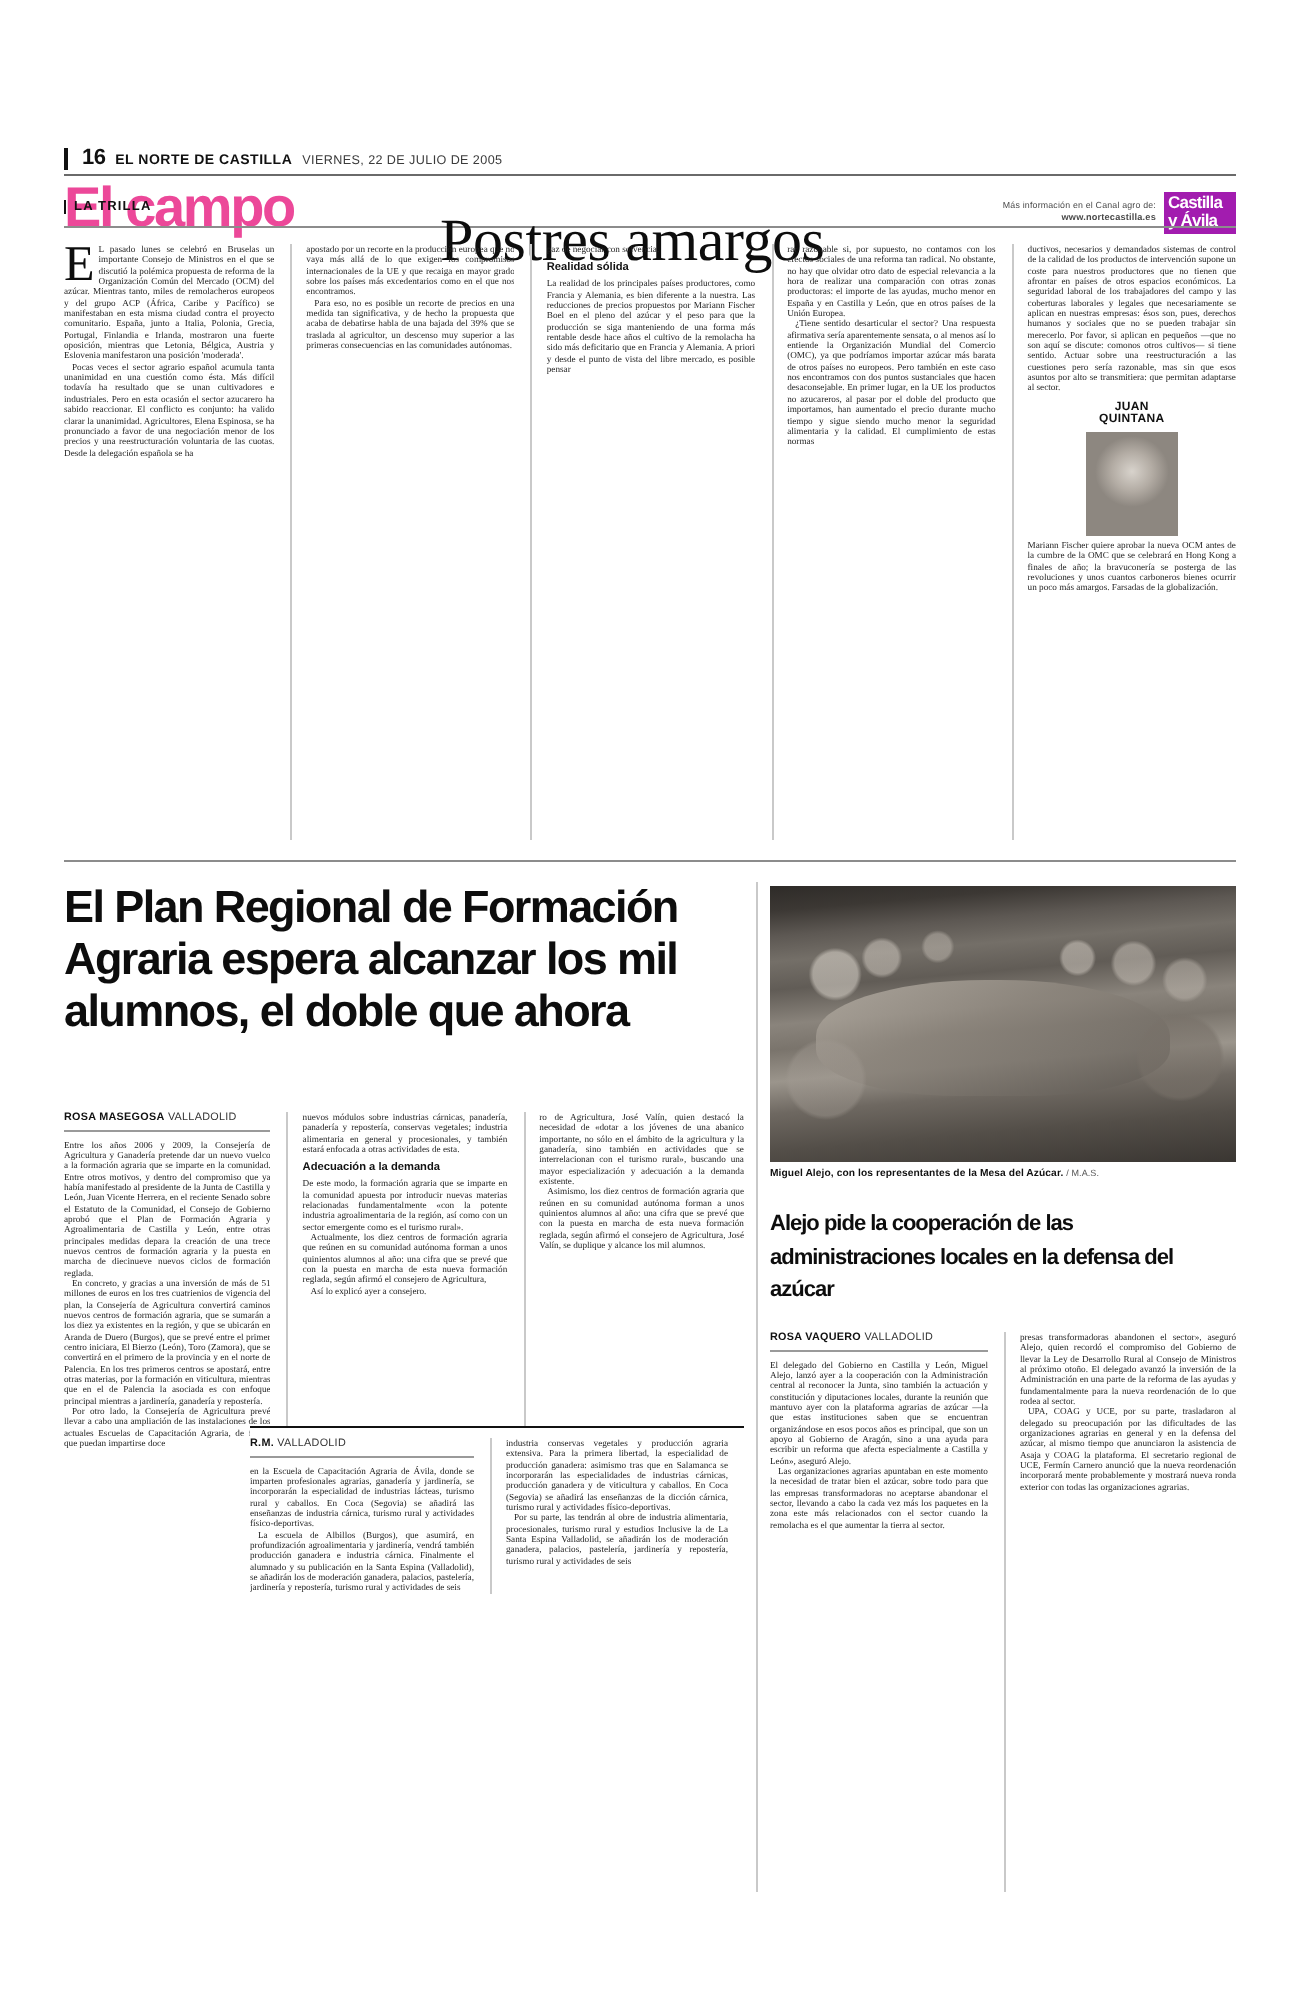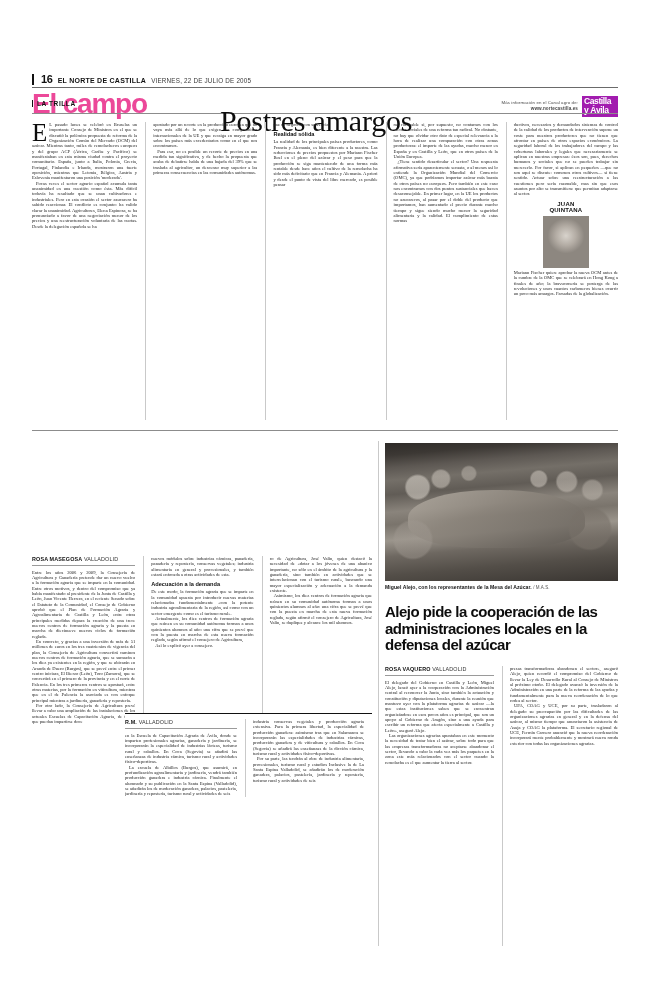--- a/index.html
+++ b/index.html
@@ -364,21 +364,21 @@
   }
   .photo-caption .credit { font-weight: normal; font-size: 4.5px; color: #555; }
 
   .right-headline {
     position: absolute;
     left: 385px;
     top: 604px;
     width: 233px;
     font-family: "Liberation Sans", sans-serif;
     font-weight: bold;
-    font-size: 15px;
+    font-size: 11px;
     line-height: 16.5px;
     letter-spacing: -0.5px;
     color: #0d0d0d;
   }
 
   .right-cols {
     position: absolute;
     left: 385px;
     top: 666px;
     width: 233px;
@@ -460,20 +460,21 @@
         <div class="quintana-name">QUINTANA</div>
         <div class="quintana-photo"></div>
       </div>
       <p class="first">Mariann Fischer quiere aprobar la nueva OCM antes de la cumbre de la OMC que se celebrará en Hong Kong a finales de año; la bravuconería se posterga de las revoluciones y unos cuantos carboneros bienes ocurrir un poco más amargos. Farsadas de la globalización.</p>
     </div>
 
   </div>
 
   <div class="main-rule"></div>
 
+  <div class="main-headline">El Plan Regional de Formación Agraria espera alcanzar los mil alumnos, el doble que ahora</div>
 
   <div class="main-cols">
     <div class="mcol">
       <div class="byline">
         <b>ROSA MASEGOSA</b>
         <span>VALLADOLID</span>
       </div>
       <p class="first">Entre los años 2006 y 2009, la Consejería de Agricultura y Ganadería pretende dar un nuevo vuelco a la formación agraria que se imparte en la comunidad. Entre otros motivos, y dentro del compromiso que ya había manifestado al presidente de la Junta de Castilla y León, Juan Vicente Herrera, en el reciente Senado sobre el Estatuto de la Comunidad, el Consejo de Gobierno aprobó que el Plan de Formación Agraria y Agroalimentaria de Castilla y León, entre otras principales medidas depara la creación de una trece nuevos centros de formación agraria y la puesta en marcha de diecinueve nuevos ciclos de formación reglada.</p>
       <p>En concreto, y gracias a una inversión de más de 51 millones de euros en los tres cuatrienios de vigencia del plan, la Consejería de Agricultura convertirá caminos nuevos centros de formación agraria, que se sumarán a los diez ya existentes en la región, y que se ubicarán en Aranda de Duero (Burgos), que se prevé entre el primer centro iniciara, El Bierzo (León), Toro (Zamora), que se convertirá en el primero de la provincia y en el norte de Palencia. En los tres primeros centros se apostará, entre otras materias, por la formación en viticultura, mientras que en el de Palencia la asociada es con enfoque principal mientras a jardinería, ganadería y repostería.</p>
       <p>Por otro lado, la Consejería de Agricultura prevé llevar a cabo una ampliación de las instalaciones de los actuales Escuelas de Capacitación Agraria, de forma que puedan impartirse doce</p>

